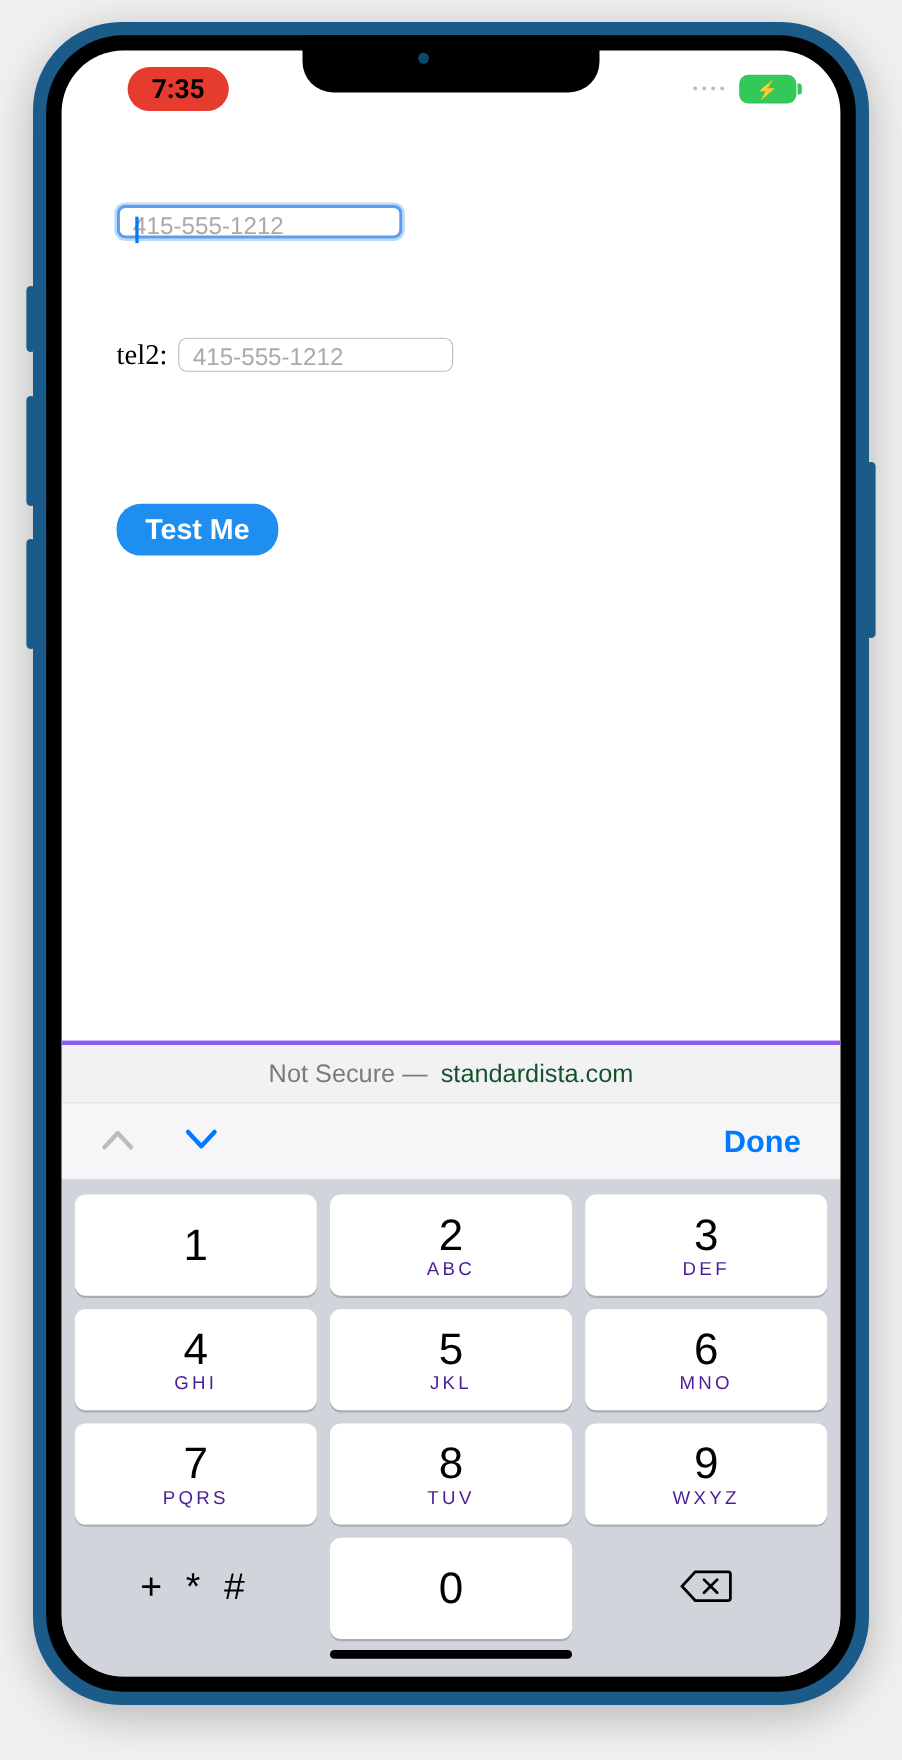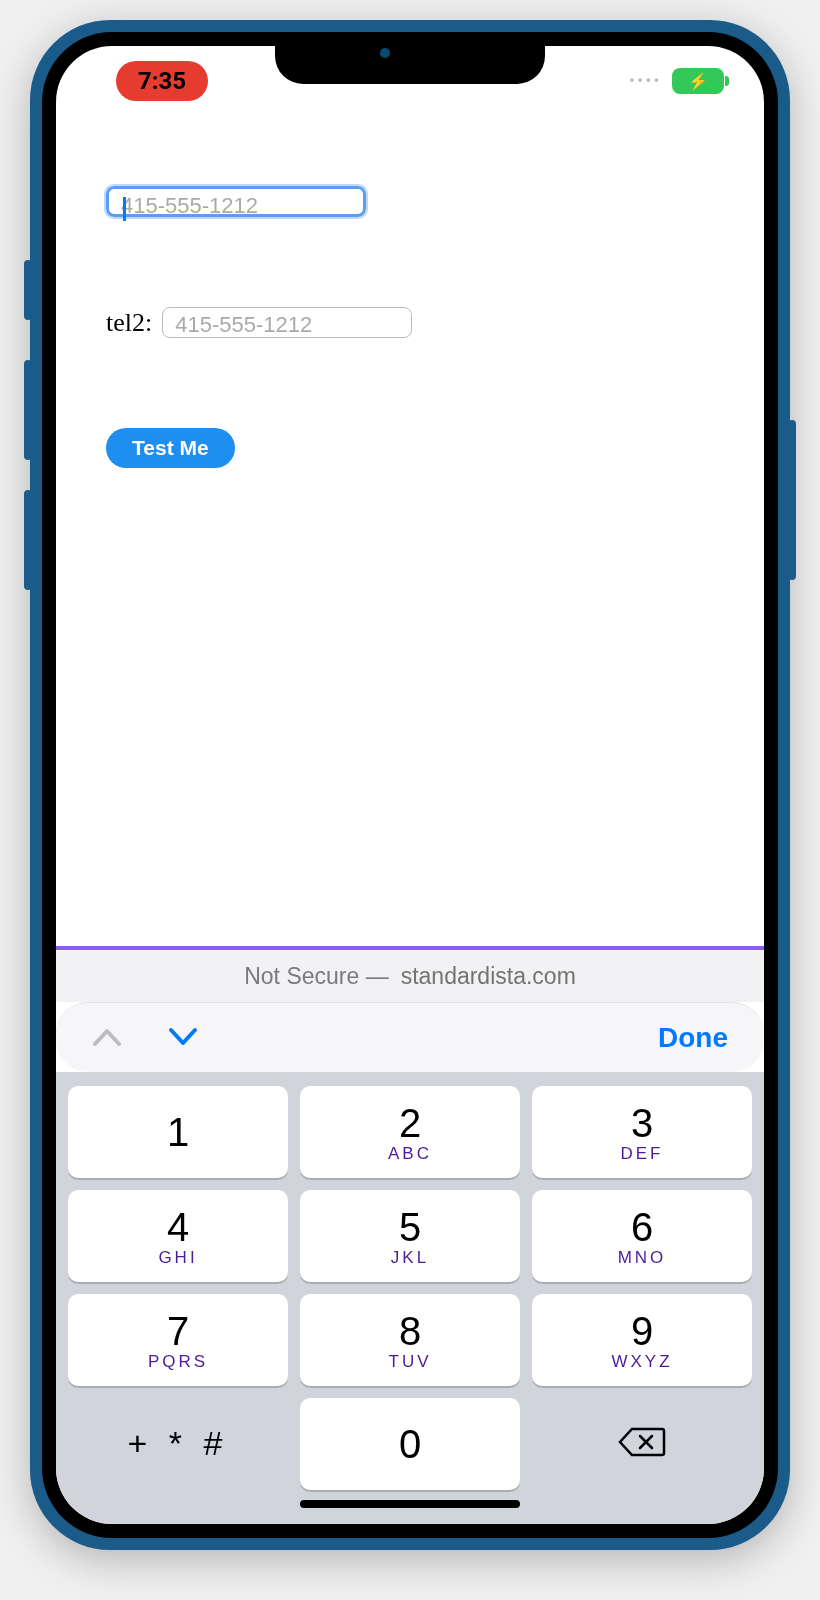--- a/index.html
+++ b/index.html
@@ -153,48 +153,48 @@
       background: #007aff;
     }
     .tel-input .ph {
       color: #aaa;
     }
     .tel2 { width: 250px; }
     .test-btn {
       background: #1f8ef1;
       color: #fff;
       font-family: -apple-system, sans-serif;
-      font-size: 21px;
+      font-size: 26px;
       font-weight: 700;
       border: none;
       border-radius: 22px;
       padding: 8px 26px;
+      margin-top: 30px;
     }
     .url-bar {
       background: #f2f2f4;
       border-top: 4px solid #8b5cf6;
       height: 56px;
       display: flex;
       align-items: center;
       justify-content: center;
       font-size: 23px;
       color: #7a7a7e;
       font-family: -apple-system, sans-serif;
     }
-    .url-domain { color: #737373; margin-left: 12px; }
+    .url-domain { color: #14532d; margin-left: 12px; }
     .accessory-bar {
       background: #f6f6f8;
       border-top: 1px solid #e2e2e5;
       height: 70px;
       display: flex;
       align-items: center;
       justify-content: space-between;
       padding: 0 36px;
       font-family: -apple-system, sans-serif;
-      border-radius: 32px;
     }
     .nav-arrows {
       display: flex;
       gap: 46px;
       align-items: center;
     }
     .chev { font-size: 30px; }
     .chev.up { color: #bdbdbf; }
     .chev.down { color: #007aff; }
     .done-btn {

